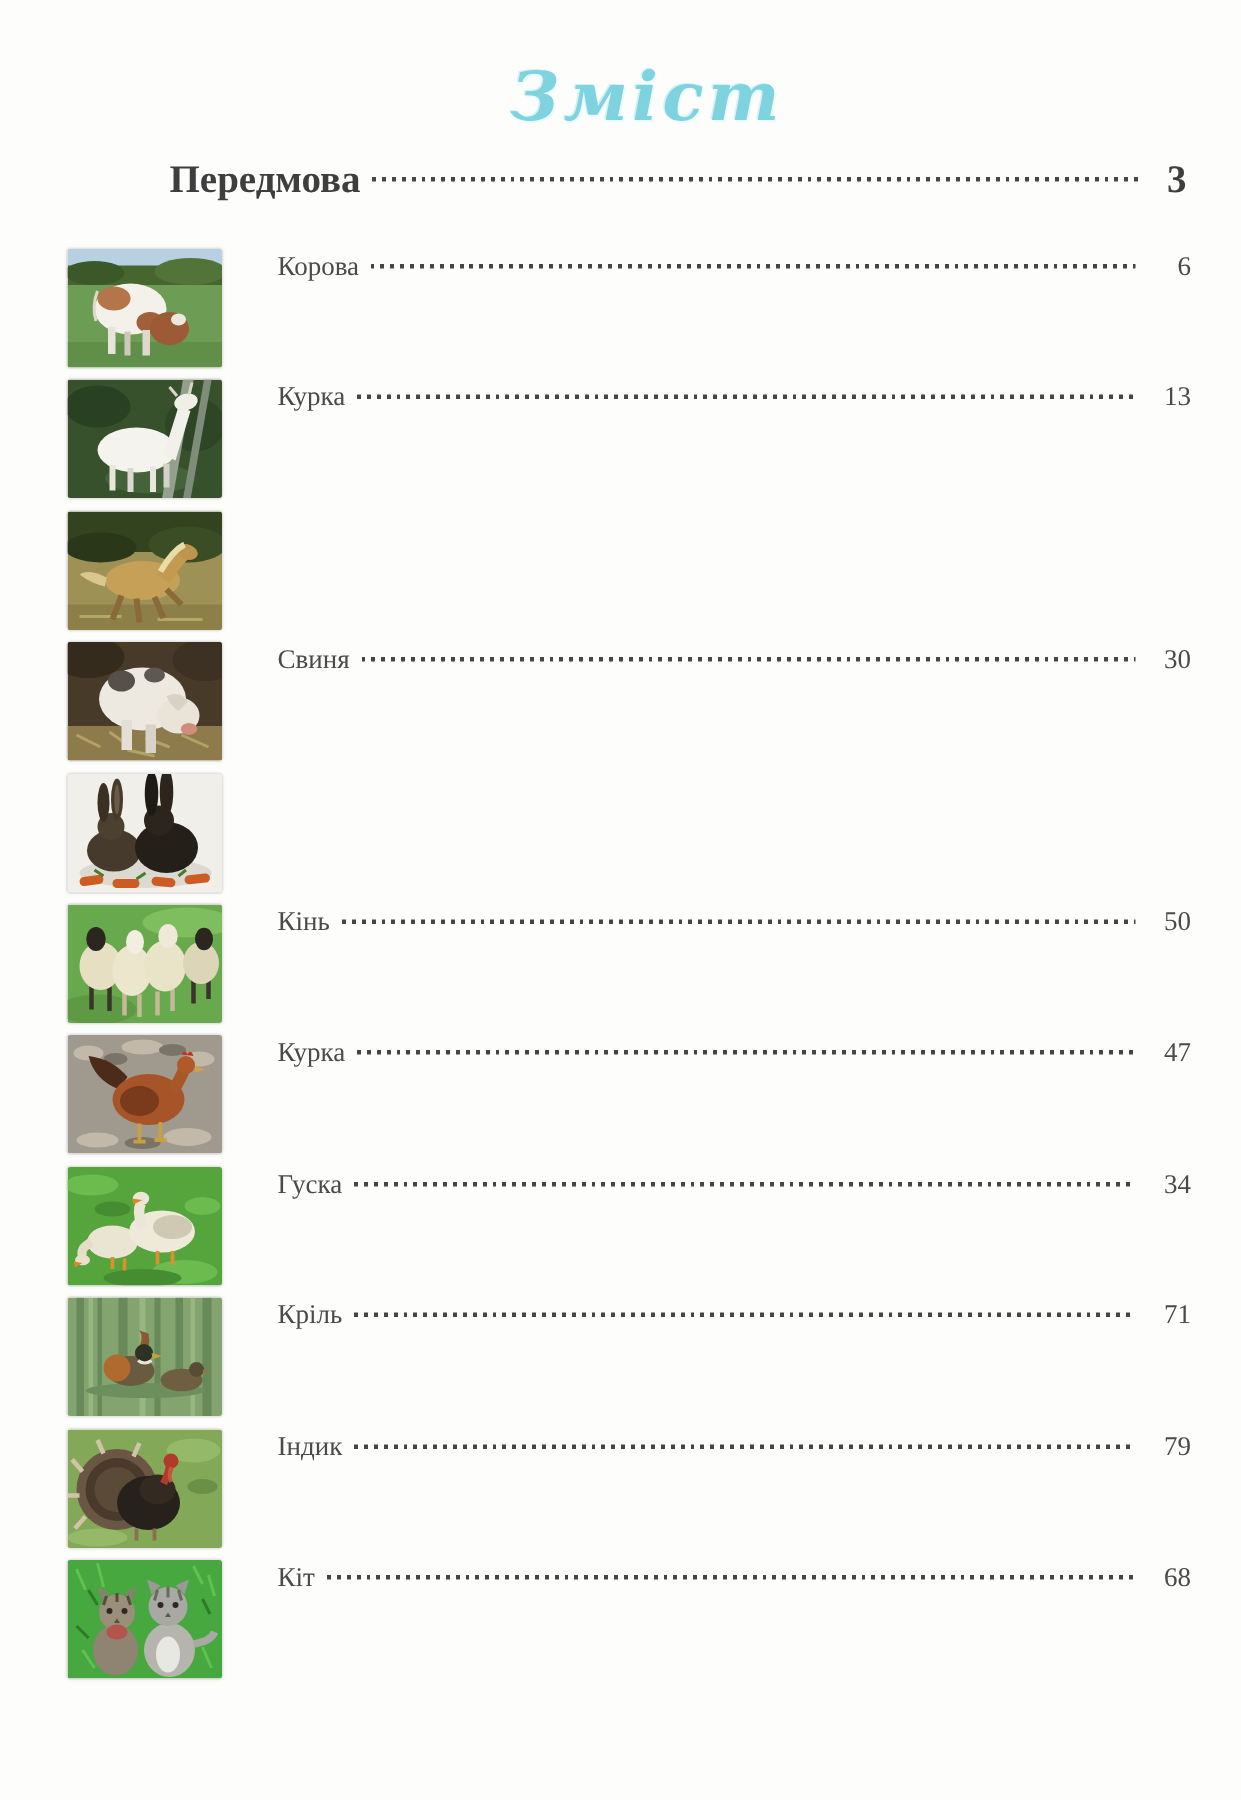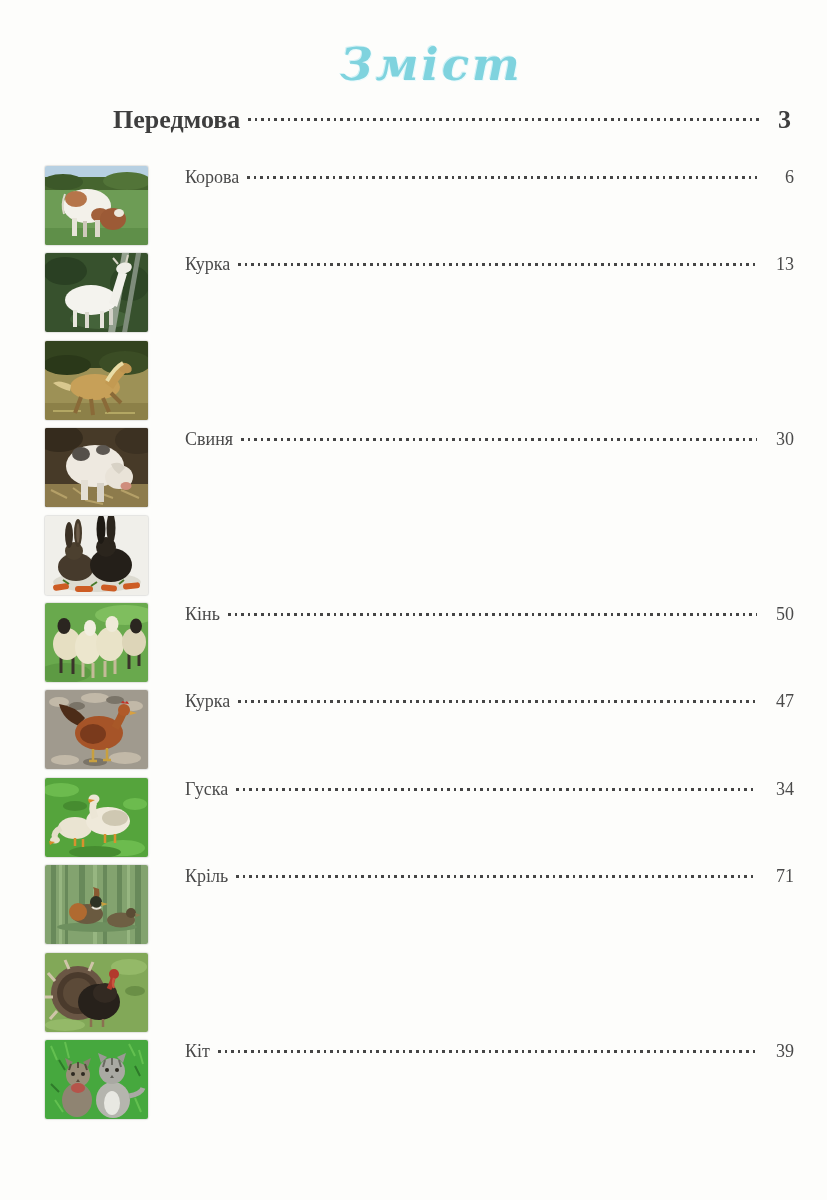--- a/index.html
+++ b/index.html
@@ -359,20 +359,27 @@
             <circle cx="33" cy="40" r="15" fill="#5c4a38"></circle>
             <path d="M10,28 L3,20 M8,44 L0,44 M12,58 L5,66 M24,16 L20,7 M44,18 L48,9" stroke="#cfc4a8" stroke-width="3"></path>
             <ellipse cx="54" cy="49" rx="21" ry="18" fill="#27211b"></ellipse>
             <ellipse cx="60" cy="40" rx="12" ry="10" fill="#332a22"></ellipse>
             <path d="M64,36 Q68,28 68,24" stroke="#b23a2c" stroke-width="5" fill="none"></path>
             <circle cx="69" cy="21" r="5" fill="#b23a2c"></circle>
             <path d="M69,25 q-2,6 0,10" stroke="#c9543e" stroke-width="2.5" fill="none"></path>
             <path d="M46,66 v8 M58,66 v8" stroke="#8a7050" stroke-width="2.5"></path>
           </svg>
         </span>
+    <span class="row-text">
+      <span class="entry-line">
+        <span class="lbl">Індик</span>
+        <span class="leader"></span>
+        <span class="pagenum">79</span>
+      </span>
+    </span>
   </div>
 
   <div class="row">
     <span class="thumb">
           <svg viewBox="0 0 103 79" xmlns="http://www.w3.org/2000/svg">
             <rect width="103" height="79" fill="#46a83e"></rect>
             <g stroke="#63c050" stroke-width="2">
               <path d="M6,6 l6,14 M20,2 l4,16 M84,4 l6,12 M94,10 l4,14 M10,60 l8,12 M90,58 l6,14"></path>
             </g>
             <g stroke="#2e7a2a" stroke-width="2">
@@ -394,18 +401,18 @@
             <circle cx="62" cy="30" r="2" fill="#2e2a22"></circle>
             <circle cx="72" cy="30" r="2" fill="#2e2a22"></circle>
             <path d="M67,35 l-2,3 h4 Z" fill="#5a5a52"></path>
             <path d="M84,56 q12,-2 14,-8" stroke="#a9a9a3" stroke-width="5" fill="none"></path>
           </svg>
         </span>
     <span class="row-text">
       <span class="entry-line">
         <span class="lbl">Кіт</span>
         <span class="leader"></span>
-        <span class="pagenum">39</span>
+        <span class="pagenum">68</span>
       </span>
     </span>
   </div>
 </div>
 </div>
 
 </body></html>

